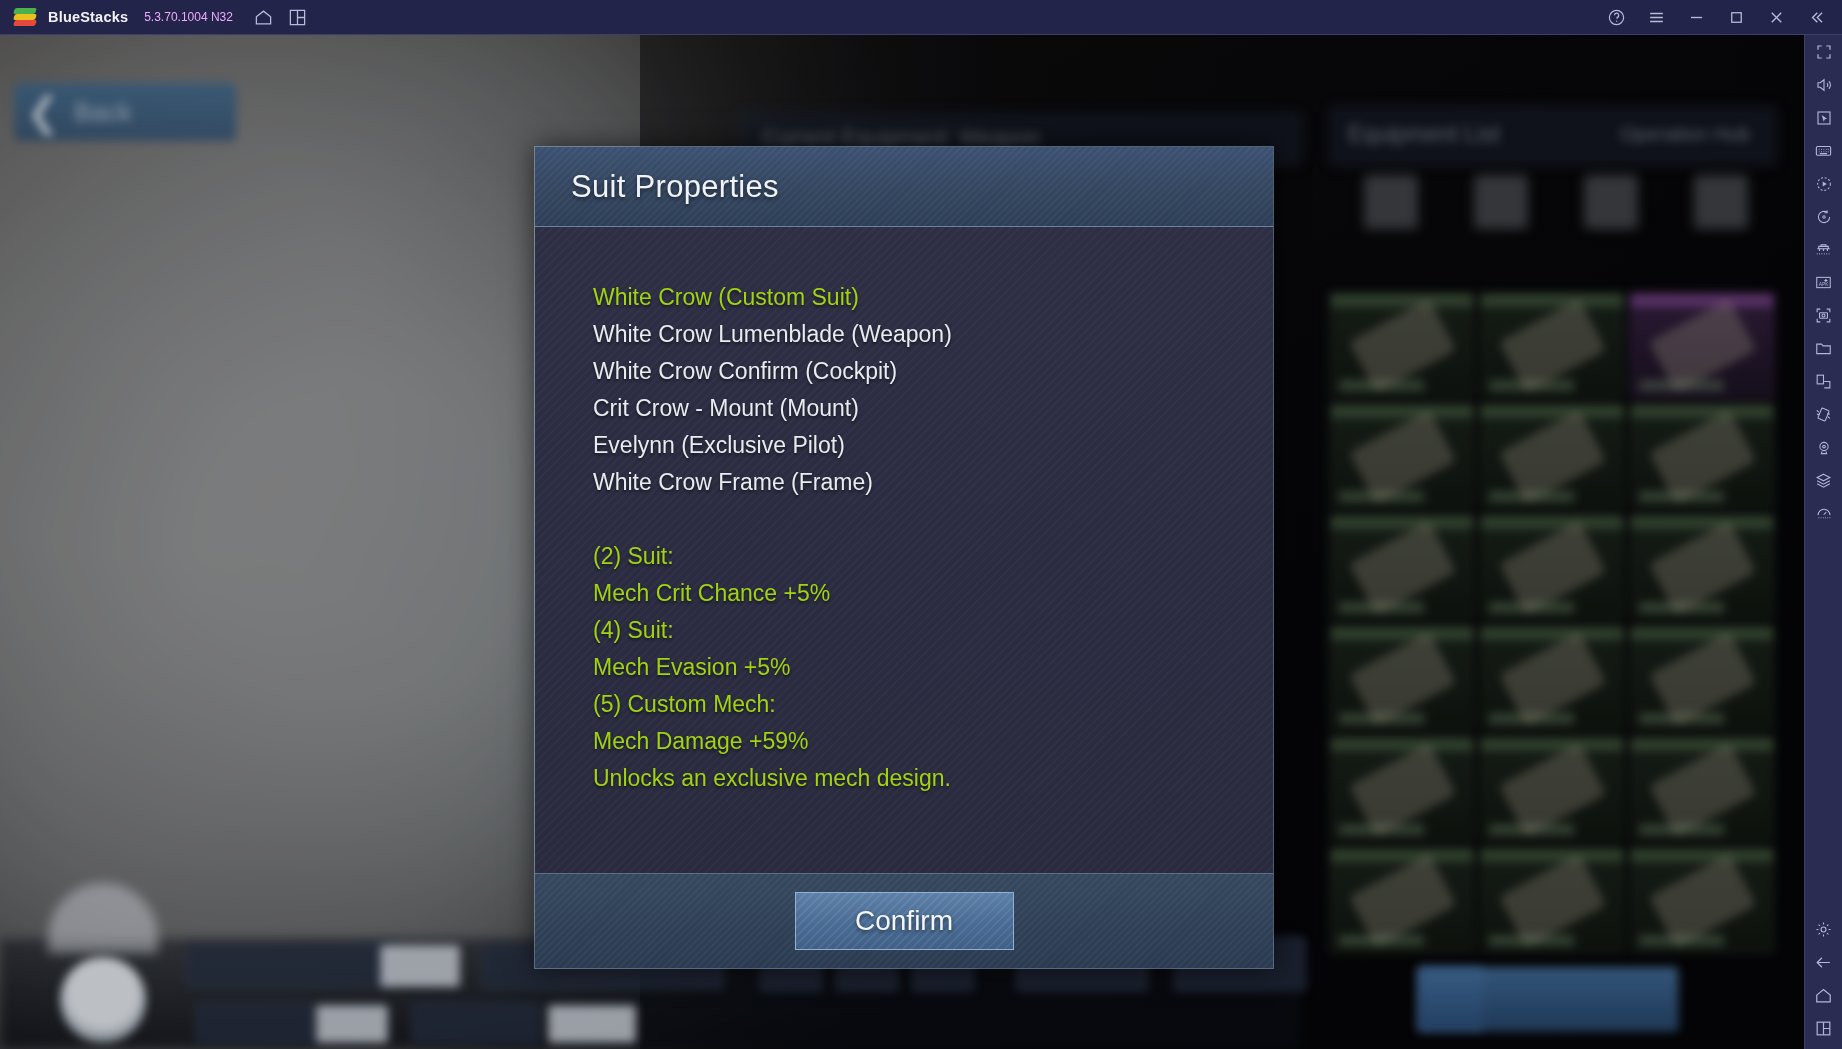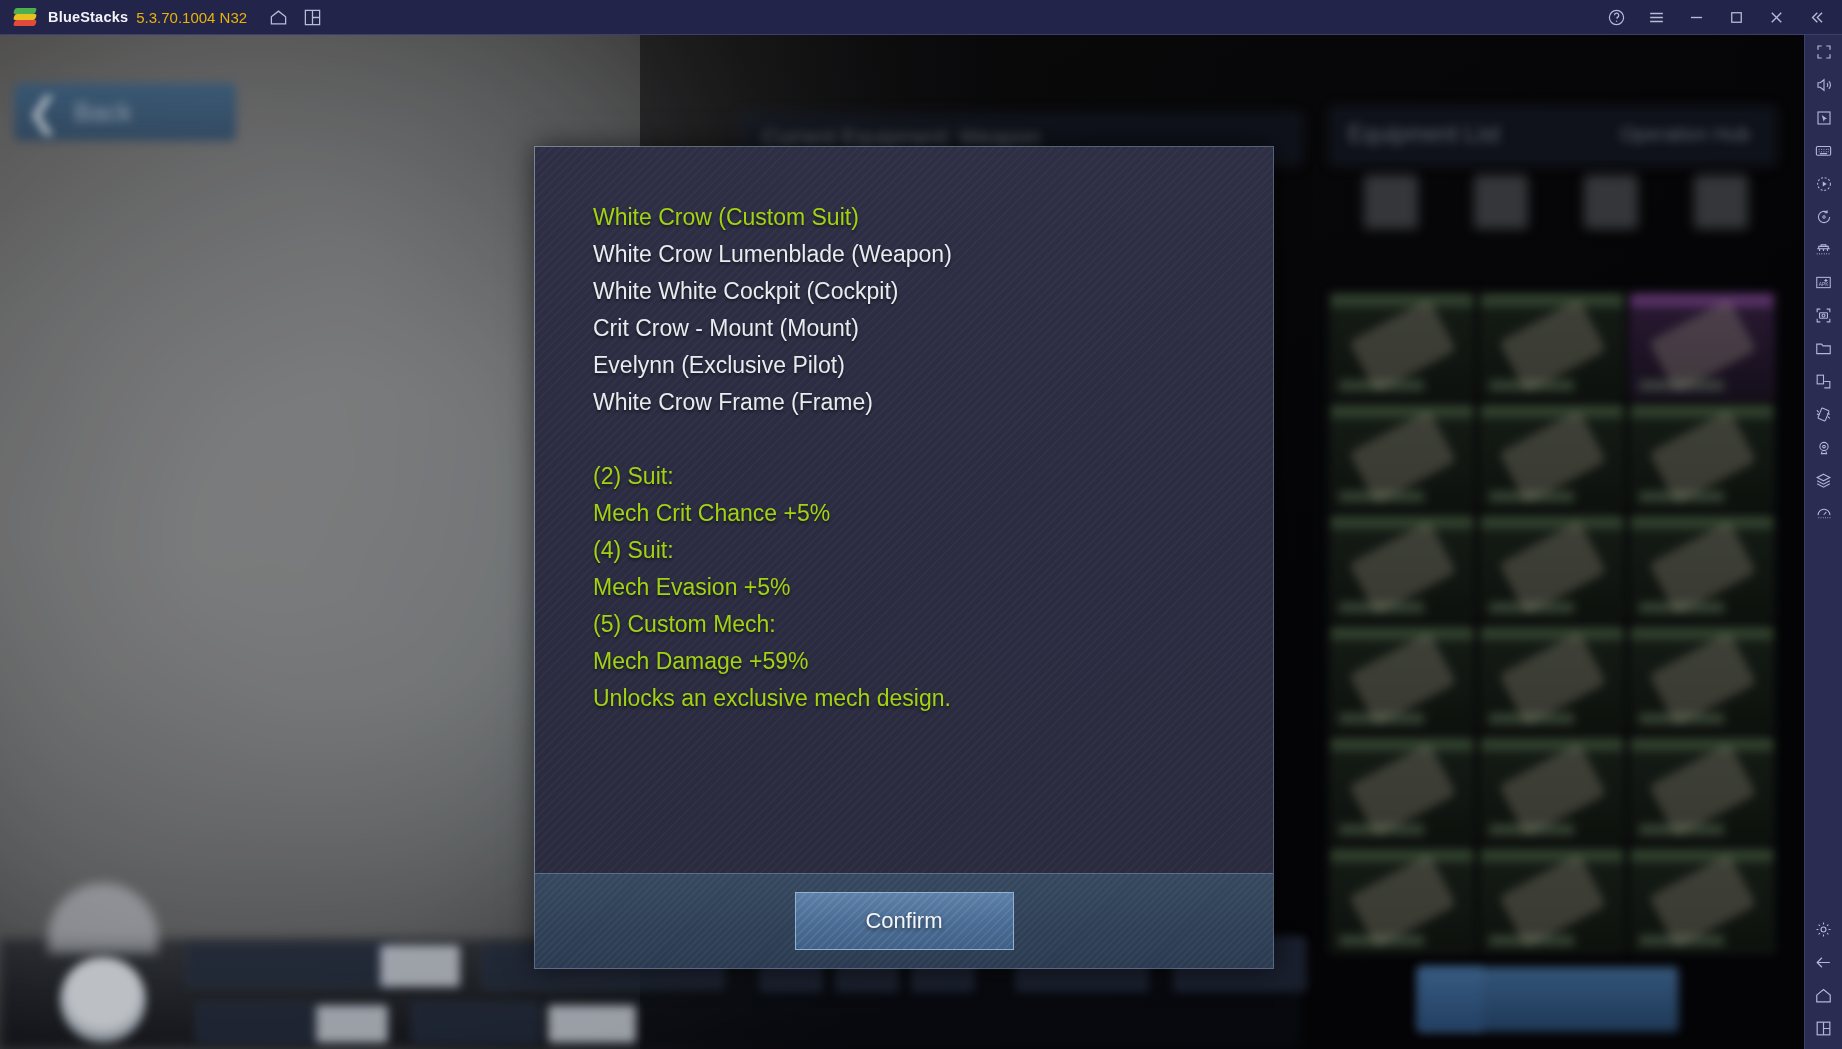--- a/index.html
+++ b/index.html
@@ -47,23 +47,23 @@
   .bs-logo .l3 { top: 14px; background: #e24a3c; }
 
   .bs-name {
     margin-left: 12px;
     color: #f2f3f8;
     font-size: 14.5px;
     font-weight: bold;
     letter-spacing: .2px;
   }
   .bs-version {
-    margin-left: 8px;
-    color: #eab308;
-    font-size: 15px;
+    margin-left: 16px;
+    color: #f0abfc;
+    font-size: 12px;
   }
   .bs-ticon {
     width: 34px; height: 35px;
     display: flex; align-items: center; justify-content: center;
     color: #b9bcd8;
   }
   .bs-ticon.gap { margin-left: 14px; }
   .bs-right {
     margin-left: auto;
     display: flex;
@@ -347,21 +347,21 @@
     width: 219px;
     height: 58px;
     border: 1px solid #8fb2d4;
     background:
       repeating-linear-gradient(135deg, rgba(255,255,255,.07) 0 2px, rgba(0,0,0,0) 2px 6px),
       linear-gradient(180deg, #5d80a8 0%, #4a6c94 55%, #3f5f86 100%);
     display: flex;
     align-items: center;
     justify-content: center;
     color: #f3f6fa;
-    font-size: 22px;
+    font-size: 28px;
     cursor: pointer;
     box-sizing: border-box;
     text-shadow: 0 2px 4px rgba(0,0,0,.55);
   }
 </style>
 </head>
 <body>
 
 <div class="game">
 
@@ -474,25 +474,28 @@
   <div class="bg-chip active" style="left:316px; bottom:6px; width:70px; height:36px;"></div>
   <div class="bg-chip" style="left:412px; bottom:6px; width:126px; height:38px;"></div>
   <div class="bg-chip active" style="left:548px; bottom:6px; width:86px; height:36px;"></div>
   <div class="bg-confirmchip-y"></div>
   <div class="bg-confirmchip"></div>
 
   <div class="modal-scrim"></div>
 
   <div class="modal">
 
+    <div class="modal-header">
+      <div class="modal-title">Suit Properties</div>
+    </div>
 
     <div class="modal-body">
       <div class="line green">White Crow (Custom Suit)</div>
       <div class="line white">White Crow Lumenblade (Weapon)</div>
-      <div class="line white">White White Cockpit (Cockpit)</div>
+      <div class="line white">White Crow Confirm (Cockpit)</div>
       <div class="line white">Crit Crow - Mount (Mount)</div>
       <div class="line white">Evelynn (Exclusive Pilot)</div>
       <div class="line white">White Crow Frame (Frame)</div>
 
       <div class="spacer"></div>
 
       <div class="line green">(2) Suit:</div>
       <div class="line green">Mech Crit Chance +5%</div>
       <div class="line green">(4) Suit:</div>
       <div class="line green">Mech Evasion +5%</div>

